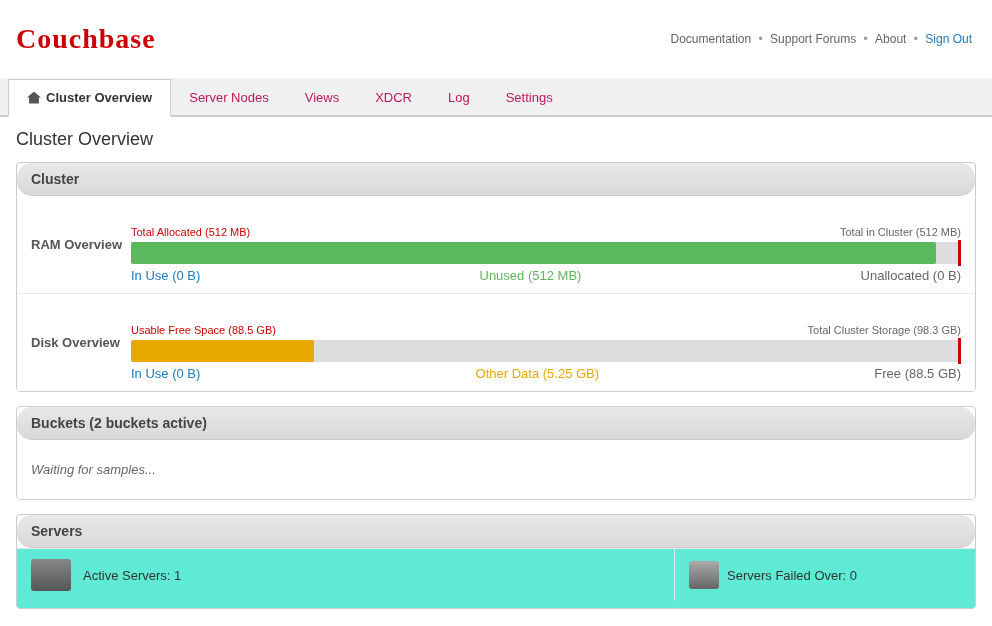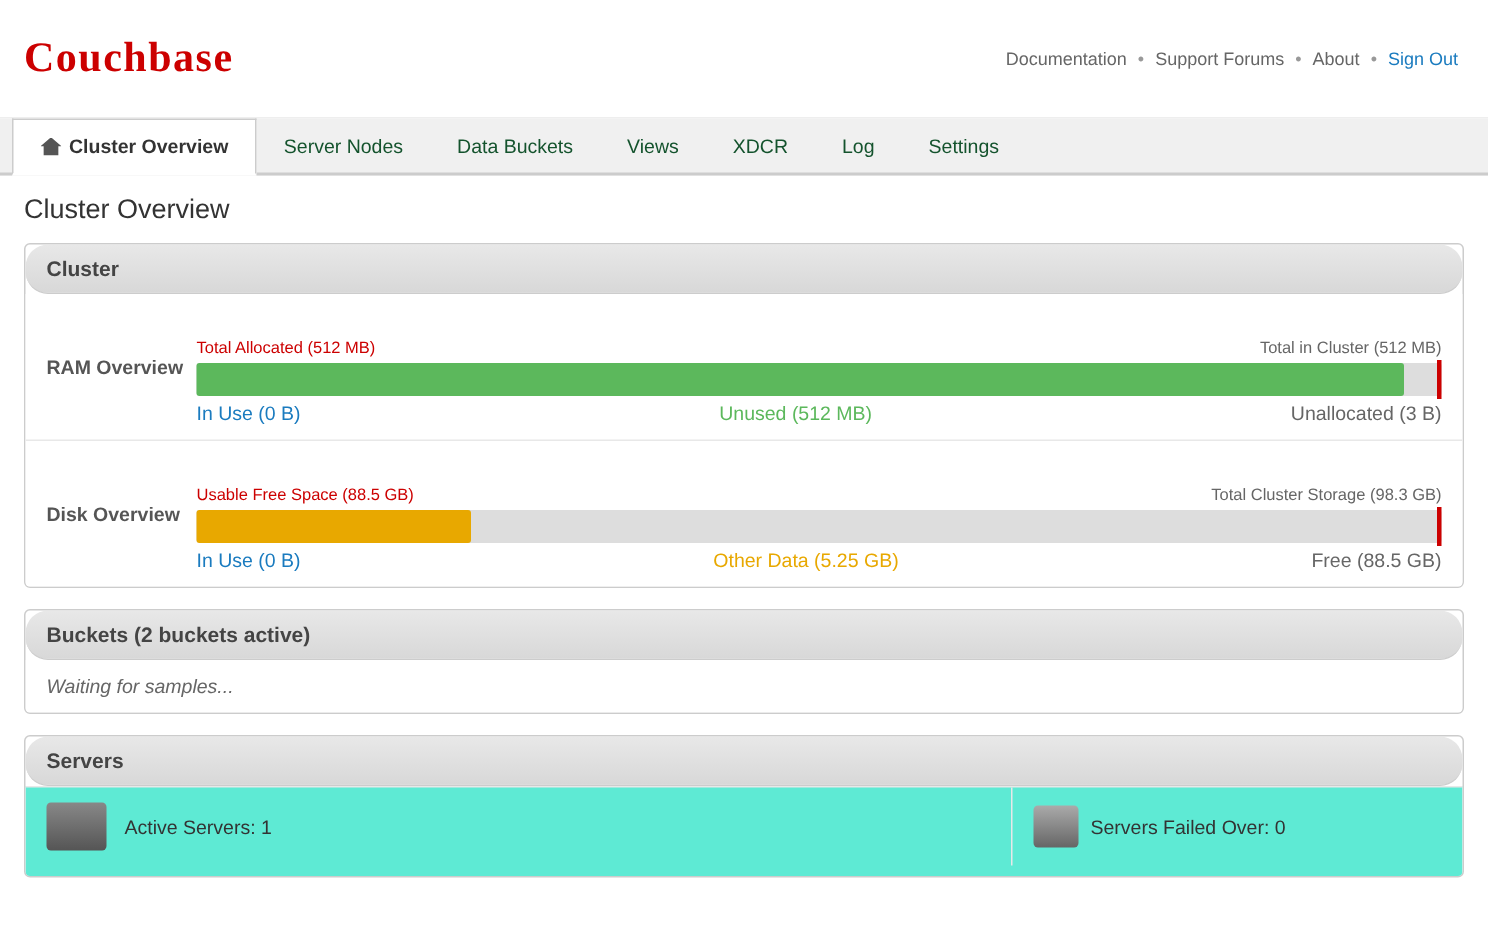--- a/index.html
+++ b/index.html
@@ -37,21 +37,21 @@
     .nav-bar {
       background: #f0f0f0;
       border-bottom: 2px solid #ccc;
       display: flex;
       align-items: stretch;
       padding: 0 8px;
     }
     .nav-item {
       padding: 10px 18px;
       cursor: pointer;
-      color: #14532d;
+      color: #be185d;
       font-size: 13px;
       text-decoration: none;
       display: flex;
       align-items: center;
       gap: 5px;
       border-bottom: 2px solid transparent;
       margin-bottom: -2px;
     }
     .nav-item.active {
       background: #fff;
@@ -154,21 +154,21 @@
       font-size: 13px;
     }
     .lbl-red { color: #c00; }
     .lbl-green { color: #5cb85c; }
     .lbl-blue { color: #1a7bbf; }
     .lbl-gray { color: #666; }
     .lbl-orange { color: #e8a800; }
 
     
     .buckets-body {
-      padding: 10px 14px;
+      padding: 22px 14px;
       color: #666;
       font-style: italic;
       background: #fff;
     }
 
     
     .servers-body {
       background: #5eead4;
       padding: 0;
       min-height: 60px;
@@ -226,23 +226,20 @@
 
 <nav class="nav-bar">
   <a class="nav-item active">
     <span class="nav-home-icon"></span>
     <span>Cluster Overview</span>
   </a>
   <a class="nav-item">
     <span>Server Nodes</span>
   </a>
   <a class="nav-item">
-    <span>Data Buckets</span>
-  </a>
-  <a class="nav-item">
     <span>Views</span>
   </a>
   <a class="nav-item">
     <span>XDCR</span>
   </a>
   <a class="nav-item">
     <span>Log</span>
   </a>
   <a class="nav-item">
     <span>Settings</span>
@@ -263,21 +260,21 @@
             <span class="lbl-red">Total Allocated (512 MB)</span>
             <span class="lbl-gray">Total in Cluster (512 MB)</span>
           </div>
           <div class="bar-container">
             <div class="bar-fill green" style="width:97%"></div>
             <div class="bar-red-line"></div>
           </div>
           <div class="bar-labels-bottom">
             <span class="lbl-blue">In Use (0 B)</span>
             <span class="lbl-green">Unused (512 MB)</span>
-            <span class="lbl-gray">Unallocated (3 B)</span>
+            <span class="lbl-gray">Unallocated (0 B)</span>
           </div>
         </div>
       </div>
 
       <div class="overview-row">
         <div class="row-label">Disk Overview</div>
         <div class="row-content">
           <div class="bar-labels-top">
             <span class="lbl-red">Usable Free Space (88.5 GB)</span>
             <span class="lbl-gray">Total Cluster Storage (98.3 GB)</span>

